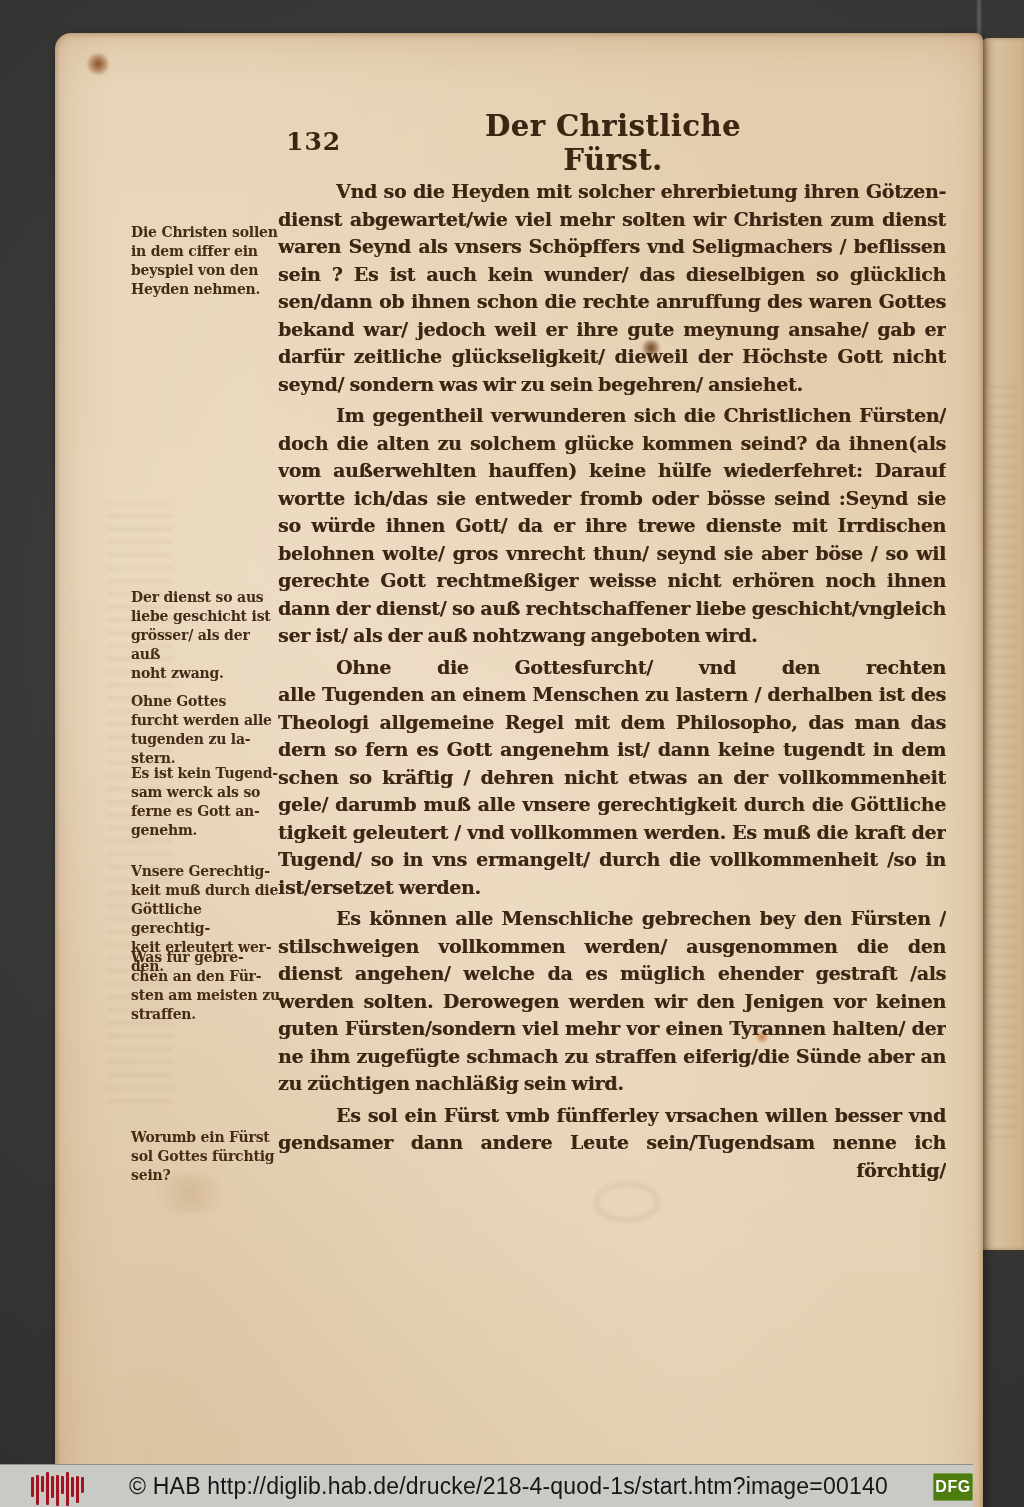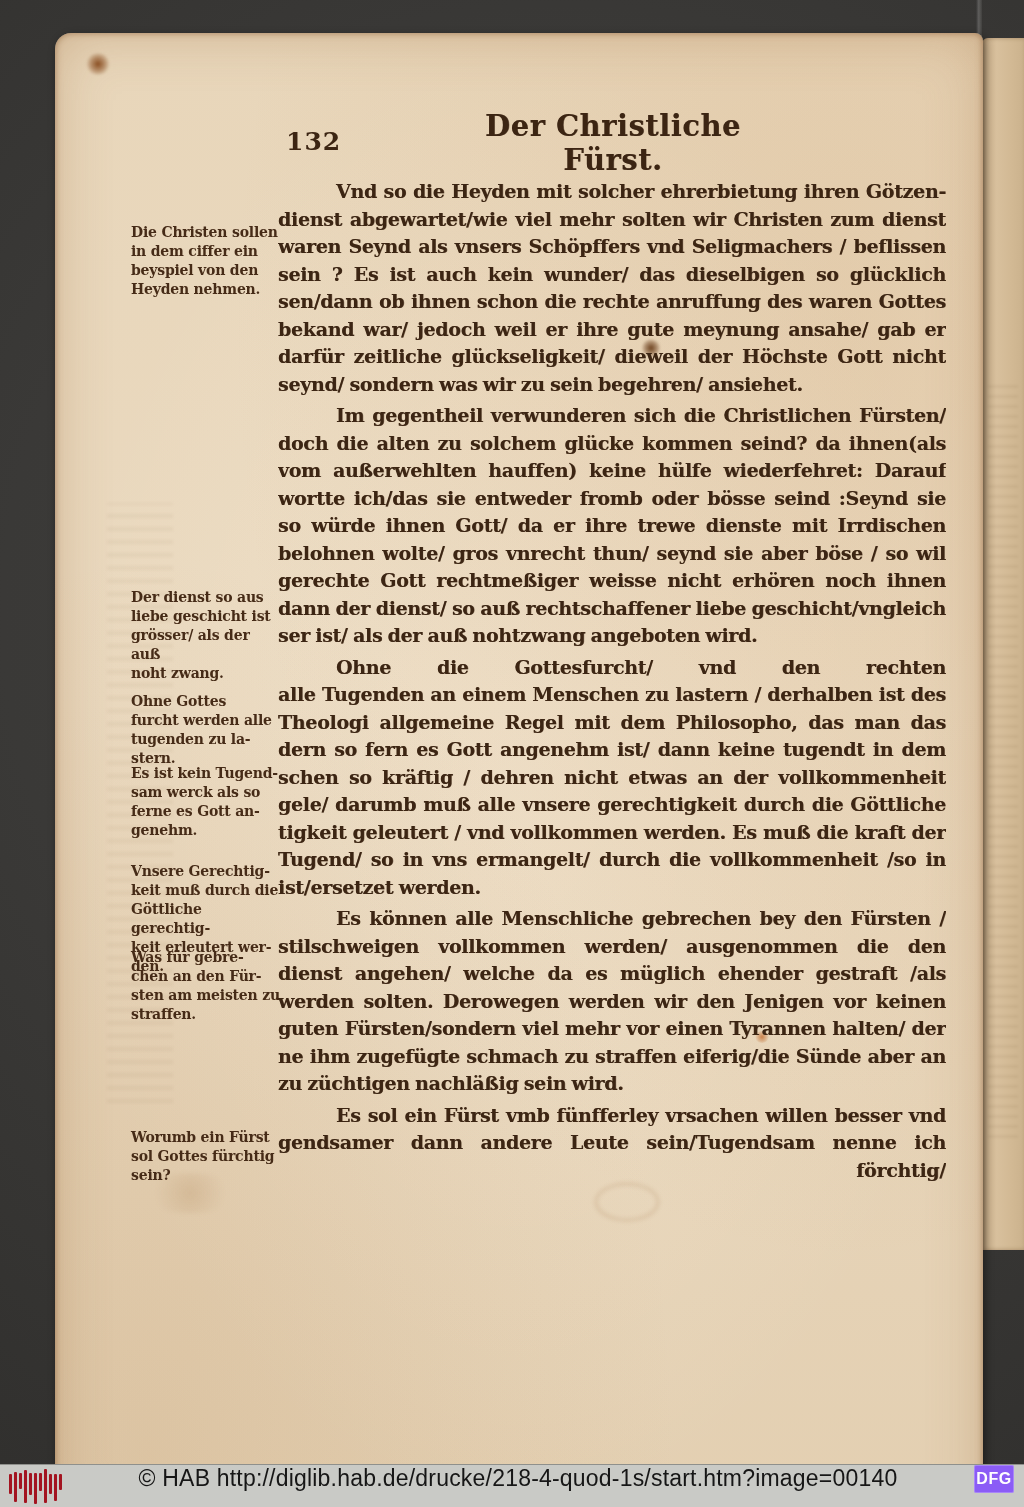--- a/index.html
+++ b/index.html
@@ -84,43 +84,44 @@
     font-size:19px;line-height:27.5px;letter-spacing:-.3px;word-spacing:-1px;
     text-shadow:.35px .35px 0 rgba(60,37,19,.55);
   }
   .para{margin:4px;}
   .tl{text-align:justify;text-align-last:justify;height:27.5px;overflow:hidden;}
   .tl.first{text-indent:58px;}
   .tl.end{text-align-last:left;}
   .tl.catch{text-align-last:right;}
   
   .footer{
-    position:absolute;left:0;top:1464px;width:1024px;height:43px;
+    position:absolute;left:0;top:1464px;width:951px;height:43px;
     background:#c9cac6;border-top:1px solid #8f908c;
-    display:flex;align-items:flex-start;
+    display:flex;align-items:center;
     font-family:"Liberation Sans", sans-serif;
+    padding-left:22px;
   }
   .hab-logo{display:flex;align-items:center;height:38px;margin-left:9px;gap:2px;}
   .hab-logo i{display:block;width:3px;background:#a31420;border-radius:1px;}
   .hab-logo i:nth-child(1){height:20px}
   .hab-logo i:nth-child(2){height:30px;transform:translateY(3px)}
   .hab-logo i:nth-child(3){height:16px;transform:translateY(-3px)}
   .hab-logo i:nth-child(4){height:33px;transform:translateY(2px)}
   .hab-logo i:nth-child(5){height:22px}
   .hab-logo i:nth-child(6){height:31px;transform:translateY(4px)}
   .hab-logo i:nth-child(7){height:18px;transform:translateY(-2px)}
   .hab-logo i:nth-child(8){height:34px;transform:translateY(2px)}
   .hab-logo i:nth-child(9){height:20px}
   .hab-logo i:nth-child(10){height:27px;transform:translateY(3px)}
   .hab-logo i:nth-child(11){height:16px;transform:translateY(-2px)}
   .footer-text{
     flex:1;text-align:center;font-size:23px;color:#161616;letter-spacing:.2px;
   }
   .dfg-logo{
-    margin-right:10px;width:40px;height:28px;background:#8b5cf6;border-radius:2px;
+    width:40px;height:28px;background:#4d7c0f;border-radius:2px;
     display:flex;align-items:center;justify-content:center;
     color:#fff;font-weight:700;font-size:16px;letter-spacing:.5px;
     font-family:"Liberation Sans", sans-serif;
     box-shadow:0 0 0 1px rgba(255,255,255,.25) inset;
   }
 </style>
 </head>
 <body>
 
 <div class="scan-bg"></div>

